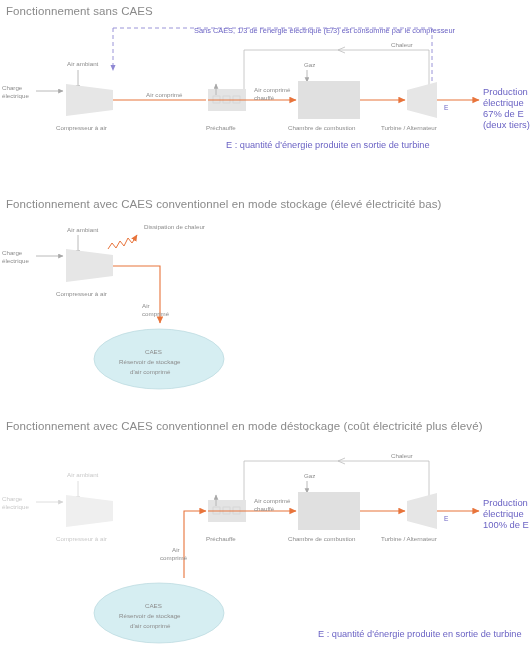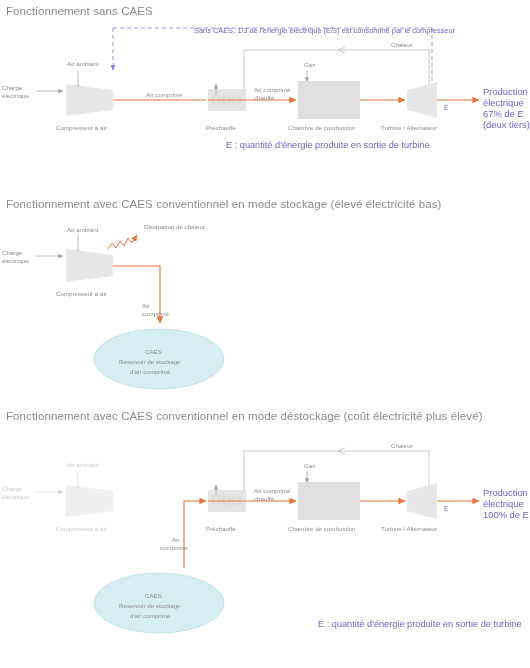--- a/index.html
+++ b/index.html
@@ -133,21 +133,21 @@
     <text class="lbl" x="142" y="118">Air</text>
     <text class="lbl" x="142" y="126">comprimé</text>
 
     <ellipse class="tank" cx="159" cy="169" rx="65" ry="30"></ellipse>
     <text class="lbl" x="145" y="164">CAES</text>
     <text class="lbl" x="119" y="174">Réservoir de stockage</text>
     <text class="lbl" x="130" y="184">d'air comprimé</text>
   </svg>
 </div>
 
-<div class="section" style="top:401px;height:243px;">
+<div class="section" style="top:411px;height:243px;">
   <div class="sec-title" style="top:9px;">Fonctionnement avec CAES conventionnel en mode déstockage (coût électricité plus élevé)</div>
 
   <svg width="530" height="243">
 
     <path class="thin-grey" d="M429,89 L429,50 L244,50 L244,96"></path>
     <path class="thin-grey" d="M345,47 L338,50 L345,53"></path>
     <text class="lbl" x="391" y="47">Chaleur</text>
 
     <text class="lbl-faded" x="2" y="90">Charge</text>
     <text class="lbl-faded" x="2" y="98">électrique</text>

